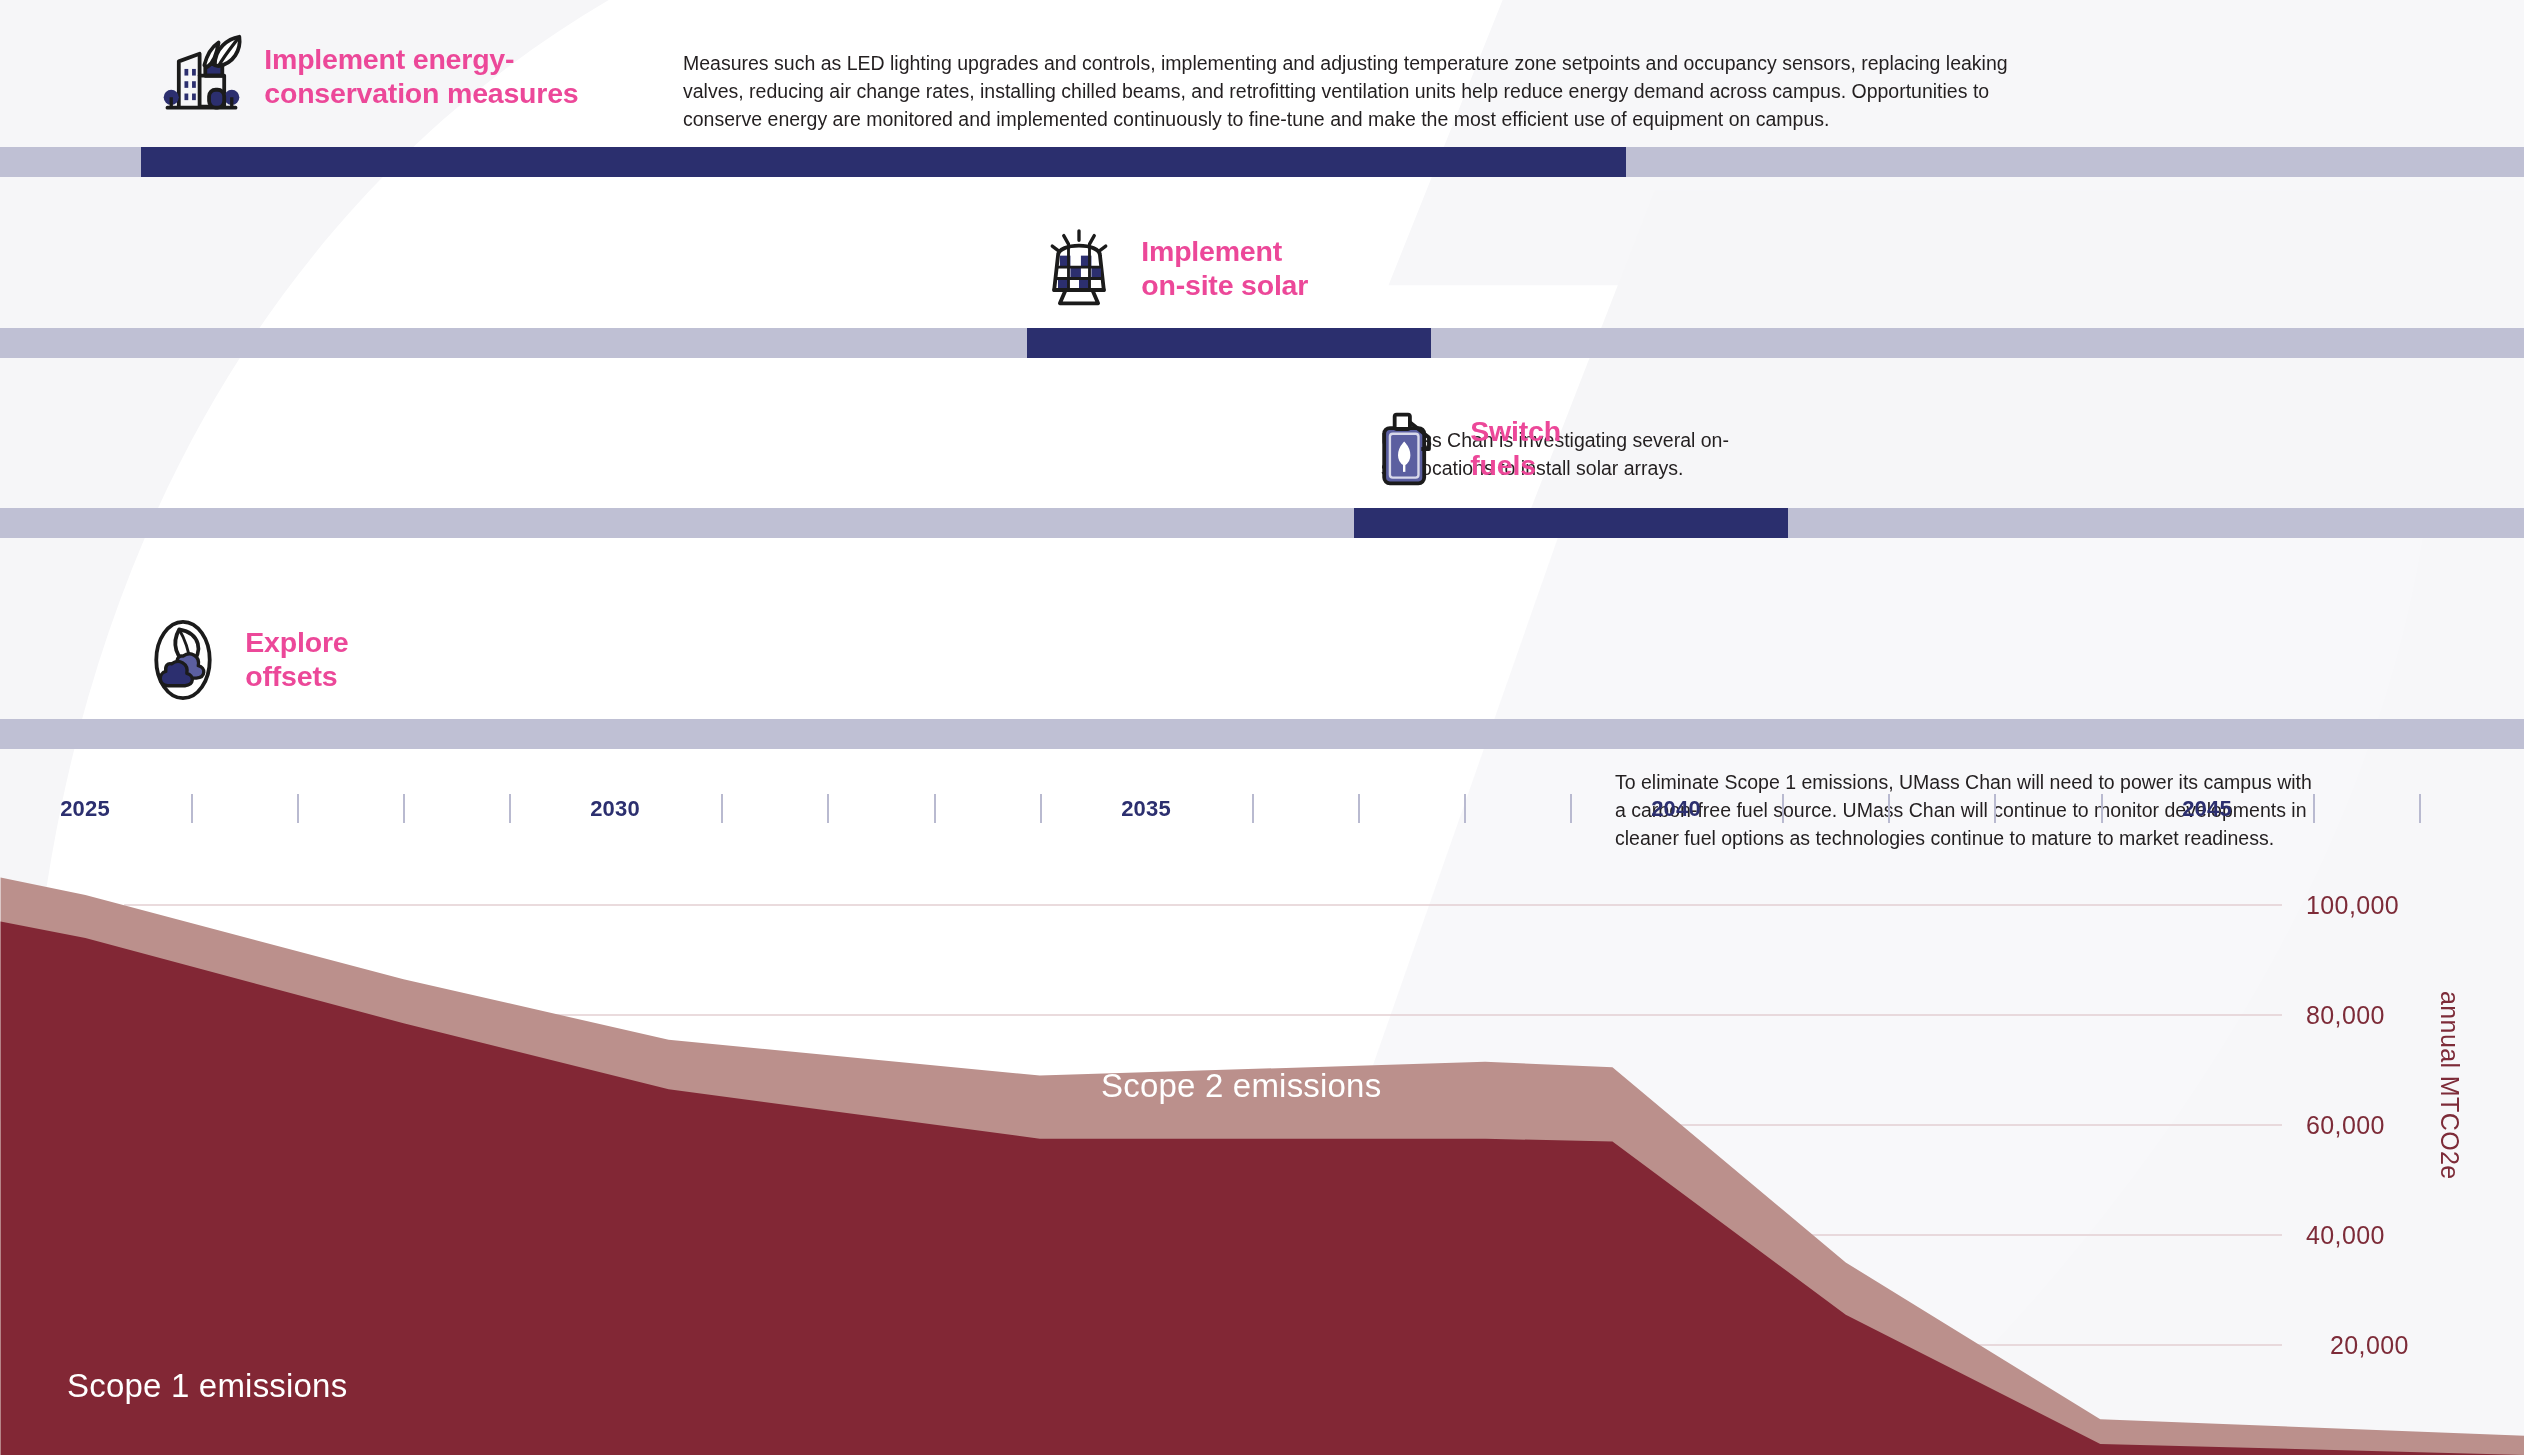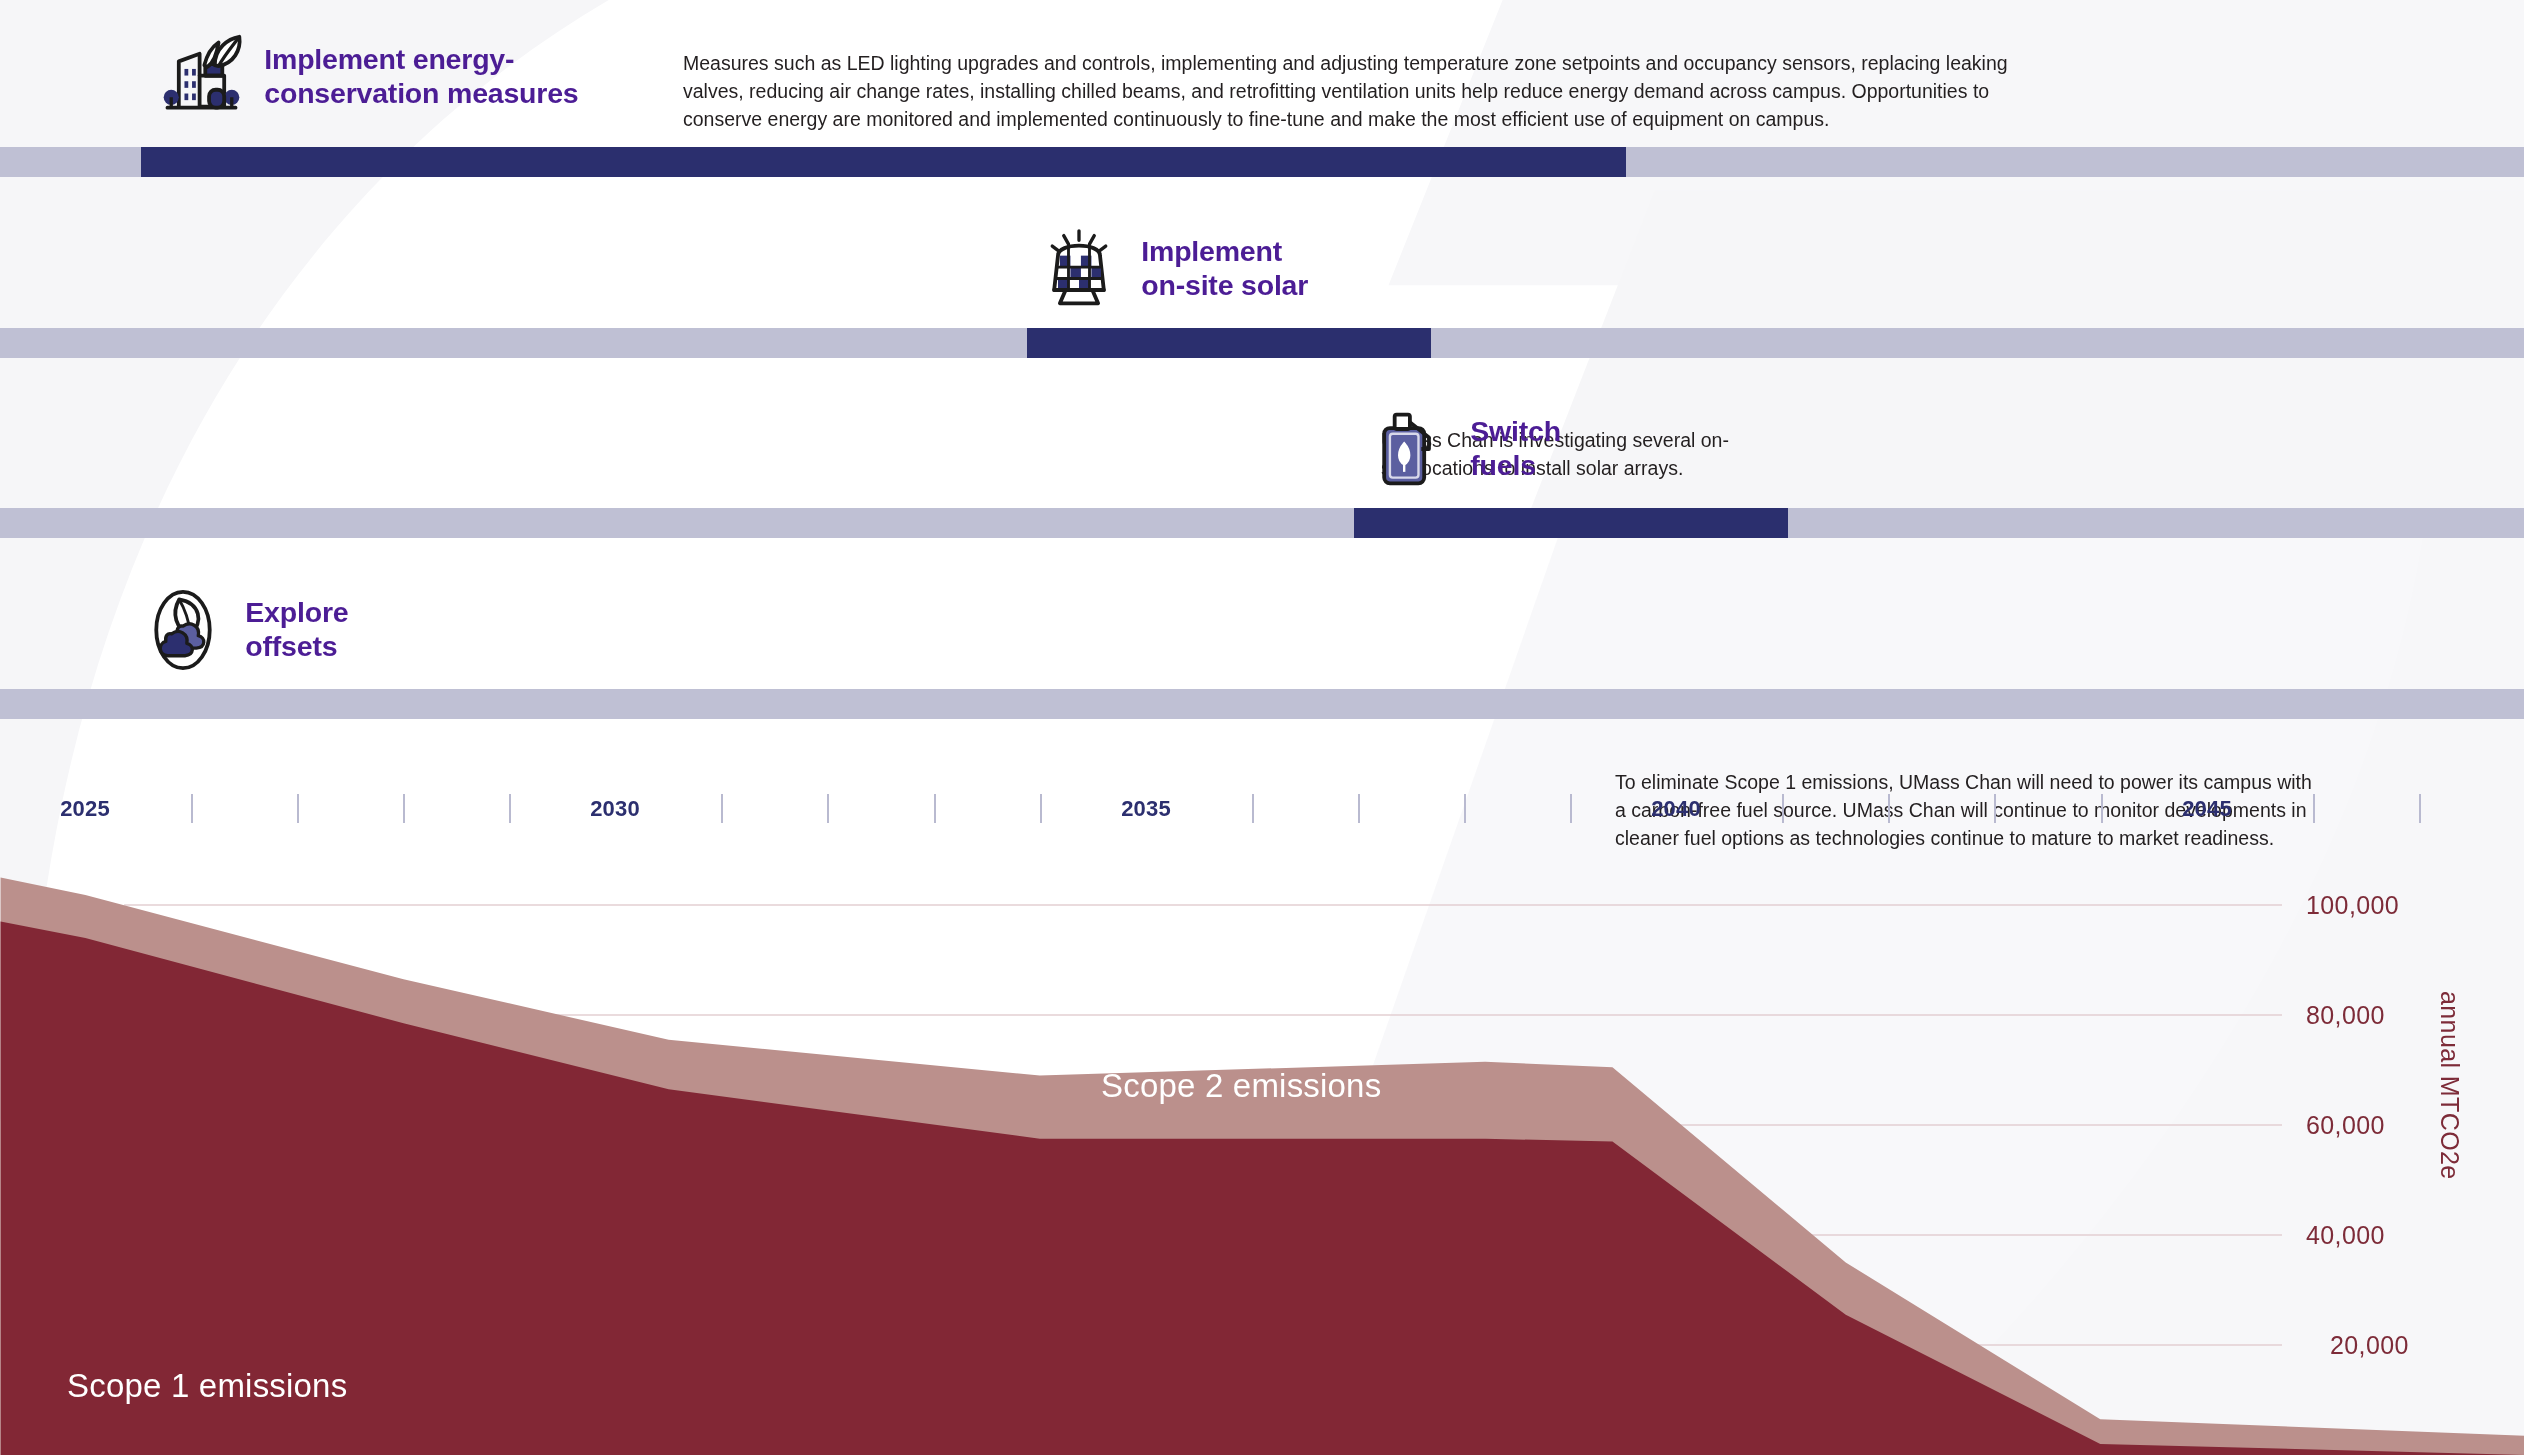--- a/index.html
+++ b/index.html
@@ -15,21 +15,21 @@
   .bg-layer { position:absolute; inset:0; overflow:hidden; pointer-events:none; }
   .bg-svg { position:absolute; left:0; top:0; width:2525px; height:1455px; }
 
   
   .measure-row { position: absolute; left: 0; width: 2525px; }
   .measure-content { position: absolute; display: flex; align-items: center; }
   .measure-icon { flex: 0 0 auto; width: 99px; height: 99px; display:flex; align-items:center; justify-content:center; }
   .measure-icon svg { display:block; }
   .measure-title {
     font-weight: 700;
-    color: #4c1d95;
+    color: #ec4899;
     font-size: 28.5px;
     line-height: 1.18;
     letter-spacing: -0.2px;
     white-space: pre-line;
     margin-left: 13.3px;
   }
   .measure-desc {
     color: #231f20;
     font-size: 19.5px;
     line-height: 1.44;
@@ -186,21 +186,21 @@
 fuels</div>
     </div>
     <div class="measure-desc" style="position:absolute; left:1615px; top:407px; width:856px;">To eliminate Scope 1 emissions, UMass Chan will need to power its campus with
 a carbon-free fuel source. UMass Chan will continue to monitor developments in
 cleaner fuel options as technologies continue to mature to market readiness.</div>
     <div class="bar-track" style="top:147px;">
       <div class="bar-fill" style="left:1354px; width:434px;"></div>
     </div>
   </div>
 
-  <div class="measure-row" style="top:542px;height:158px;">
+  <div class="measure-row" style="top:572px;height:158px;">
     <div class="measure-content" style="left:133px; top:38px;">
       <span class="measure-icon">
         <svg width="84" height="84" viewBox="0 0 88 88">
           <ellipse cx="44" cy="44" rx="28" ry="40" fill="#ffffff" stroke="#1b1b1b" stroke-width="4"></ellipse>
           <path d="M40 12 C62 16 66 36 52 48 C36 44 32 26 40 12 Z" fill="#ffffff" stroke="#1b1b1b" stroke-width="4" stroke-linejoin="round"></path>
           <path d="M52 48 C50 34 46 22 40 12" fill="none" stroke="#1b1b1b" stroke-width="3"></path>
           <path d="M44 40 C52 34 62 40 60 50 C68 52 68 62 58 63 H40 C30 62 30 50 38 48 C37 42 40 39 44 40 Z" fill="#5b5fa0" stroke="#1b1b1b" stroke-width="3.5" stroke-linejoin="round"></path>
           <path d="M32 48 C40 42 50 48 48 58 C56 60 56 70 46 71 H28 C18 70 18 58 26 56 C25 50 28 47 32 48 Z" fill="#2c2f6f" stroke="#1b1b1b" stroke-width="3.5" stroke-linejoin="round"></path>
         </svg>
       </span>

